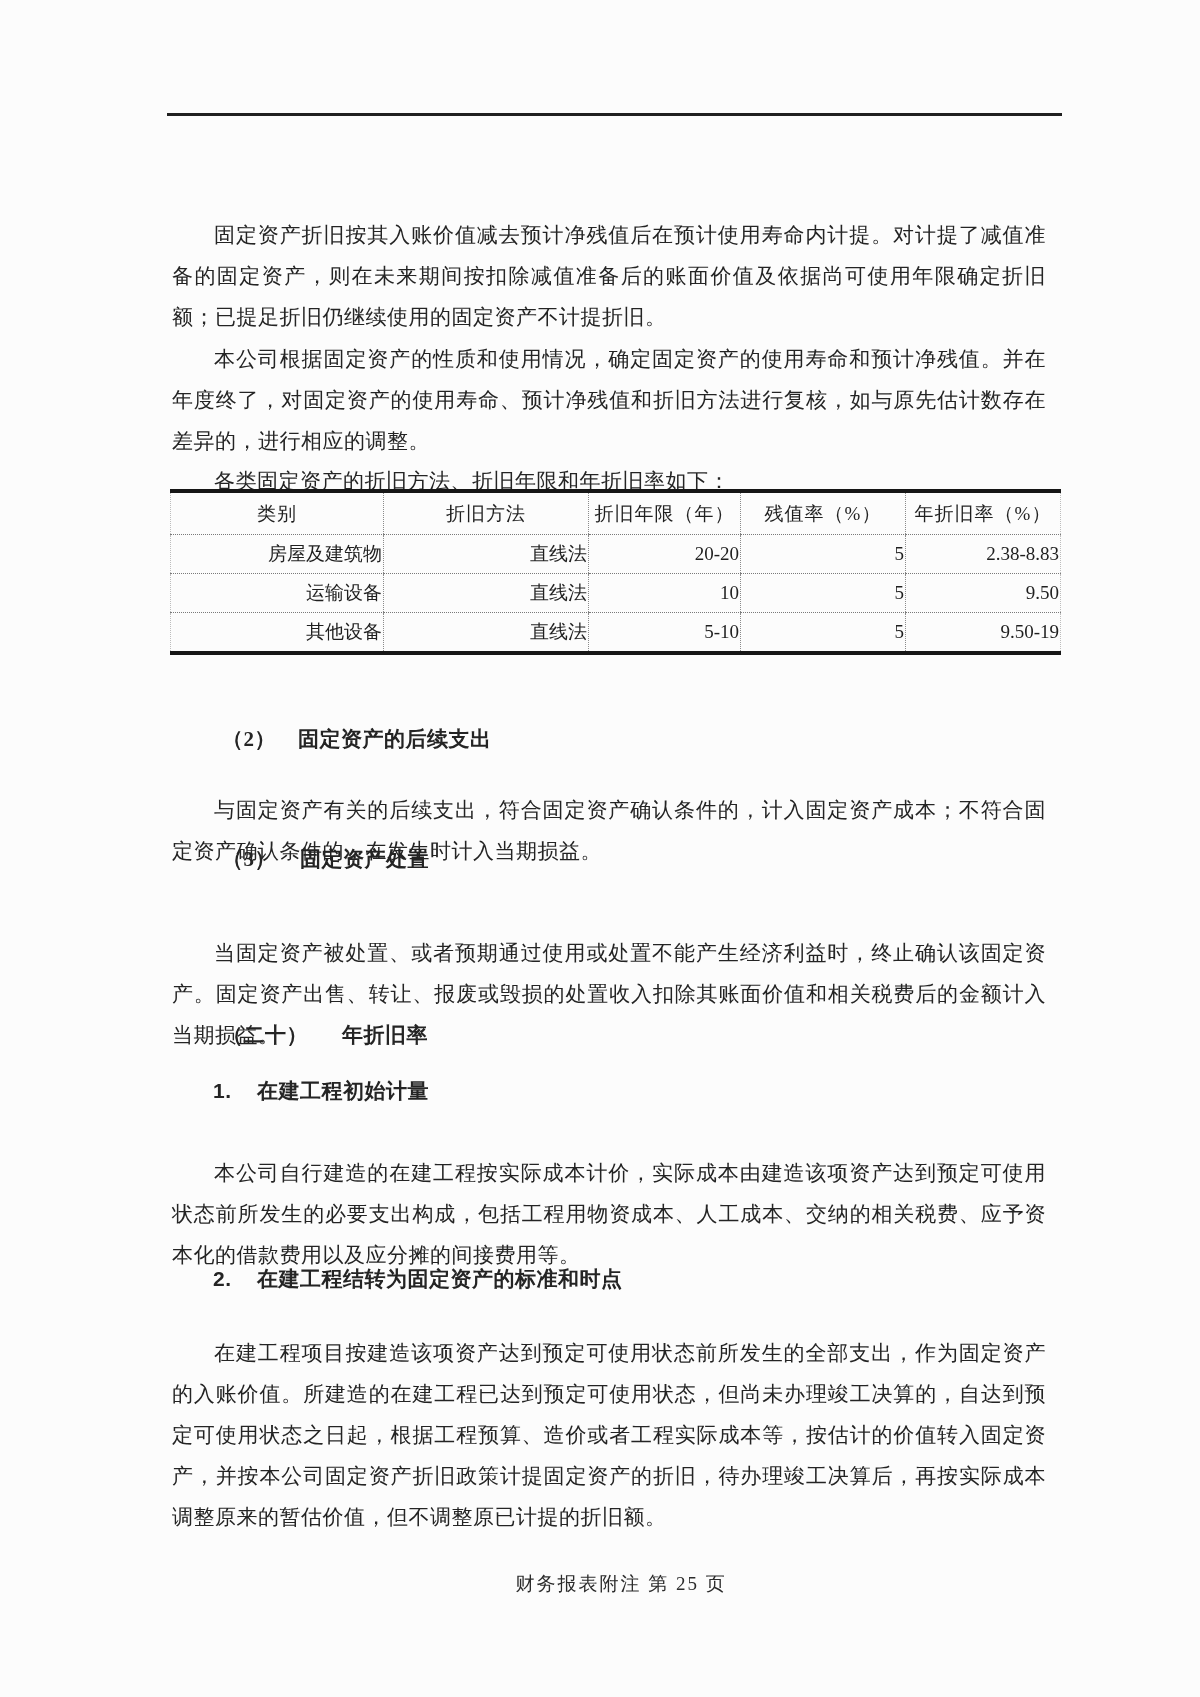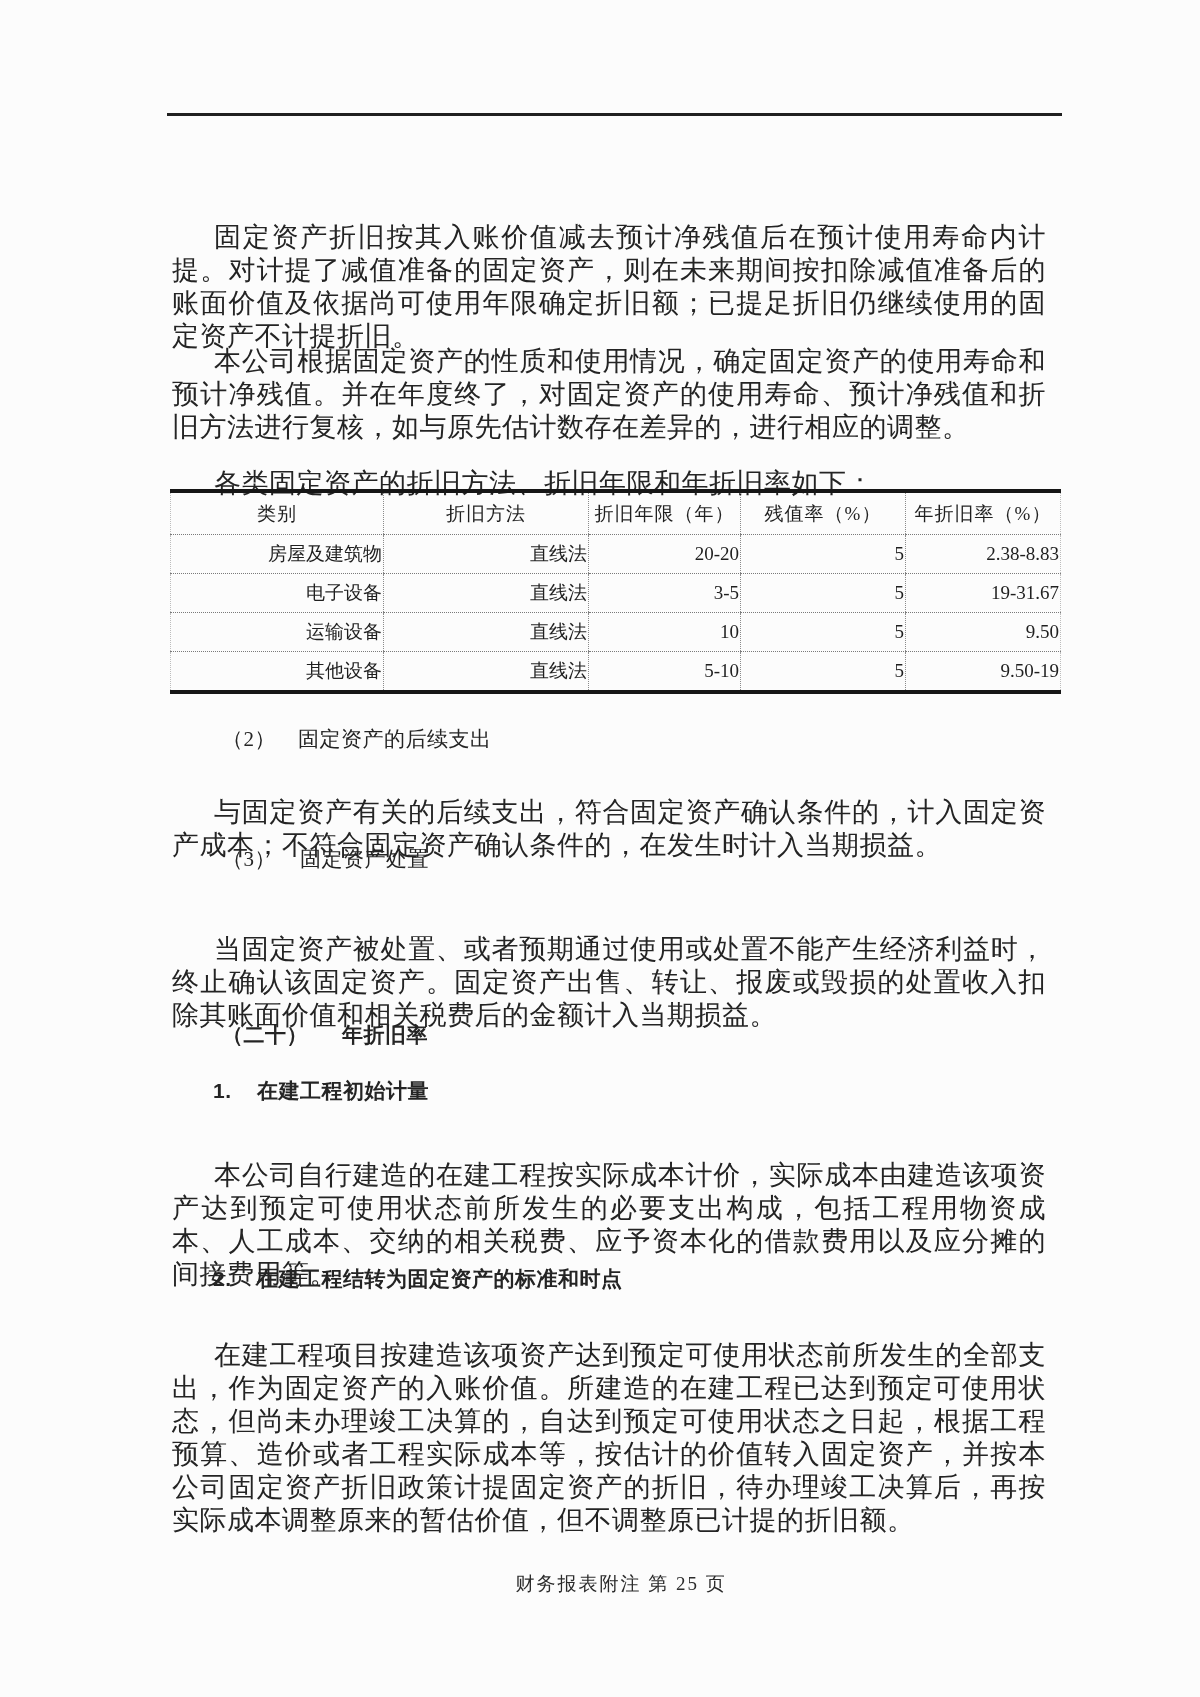--- a/index.html
+++ b/index.html
@@ -7,27 +7,27 @@
     width:1200px;height:1697px;position:relative;
     background:#fcfcfc;
     font-family:"Liberation Serif","DejaVu Serif",serif;
     color:#242424;
     overflow:hidden;
   }
   .abs{position:absolute;}
   .rule{background:#202020;height:3px;}
   .para{
     left:172px;width:874px;
-    font-size:27px;line-height:33px;
+    font-size:21px;line-height:41px;
     text-align:justify;text-justify:inter-ideograph;
     text-indent:42px;
     letter-spacing:0.5px;
   }
   .sub-heading{
-    font-size:21px;line-height:24px;letter-spacing:0.5px;
+    font-size:21px;line-height:24px;letter-spacing:0.5px;font-weight:bold;
   }
   .sub-heading .h-num{display:inline-block;}
   .bold{font-weight:bold;font-family:"Liberation Sans","DejaVu Sans",sans-serif;}
   table.dep{
     border-collapse:collapse;table-layout:fixed;width:890px;
     border-top:4px solid #161616;border-bottom:4px solid #161616;
     font-size:19px;color:#1f1f1f;
   }
   table.dep th{
     height:39px;font-weight:normal;text-align:center;vertical-align:middle;
@@ -77,27 +77,20 @@
   </thead>
   <tbody>
     <tr>
       <td>房屋及建筑物</td>
       <td>直线法</td>
       <td>20-20</td>
       <td>5</td>
       <td>2.38-8.83</td>
     </tr>
     <tr>
-      <td>电子设备</td>
-      <td>直线法</td>
-      <td>3-5</td>
-      <td>5</td>
-      <td>19-31.67</td>
-    </tr>
-    <tr>
       <td>运输设备</td>
       <td>直线法</td>
       <td>10</td>
       <td>5</td>
       <td>9.50</td>
     </tr>
     <tr>
       <td>其他设备</td>
       <td>直线法</td>
       <td>5-10</td>

